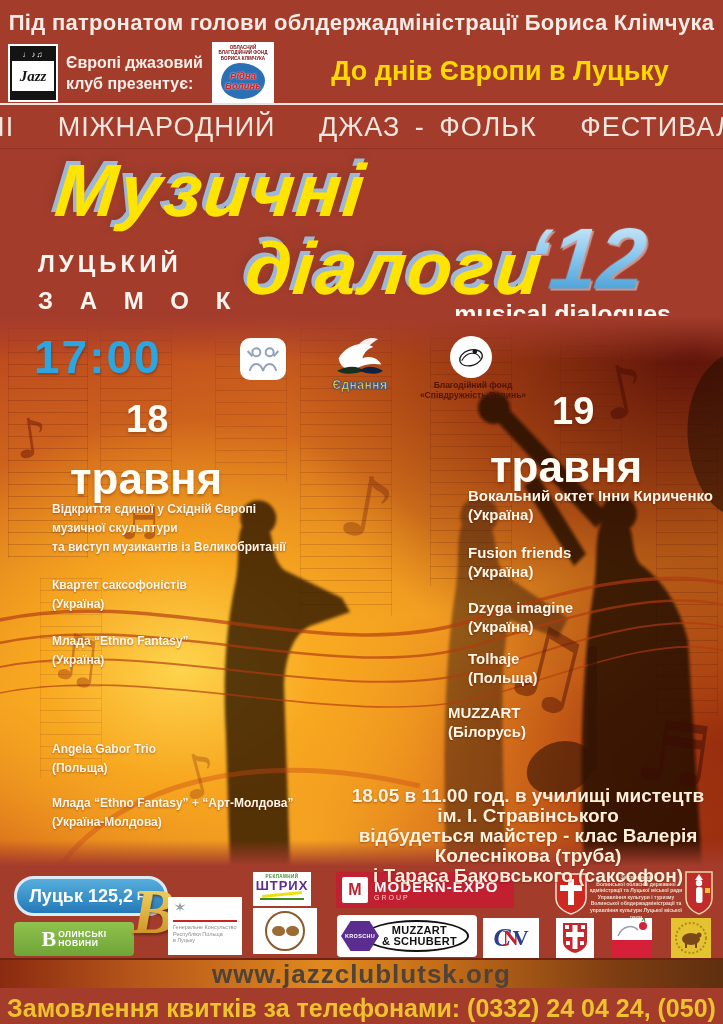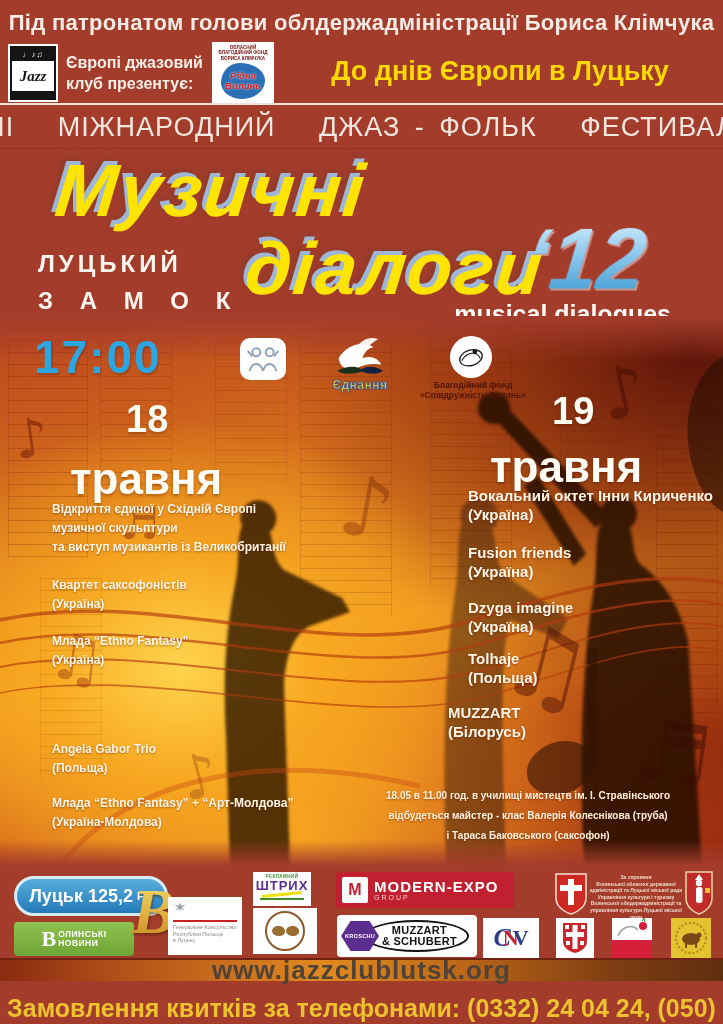--- a/index.html
+++ b/index.html
@@ -56,21 +56,21 @@
   .sil{position:absolute;left:0;top:0;z-index:1;}
   .note{position:absolute;z-index:1;font-family:"DejaVu Sans",sans-serif;line-height:1;}
   .note.a::before{content:"♪";} .note.b::before{content:"♫";} .note.c::before{content:"♬";}
   .ph-txt{position:absolute;z-index:3;}
 
   .time{left:34px;top:14px;font-size:46px;font-weight:800;color:#2BA6E0;letter-spacing:2px;text-shadow:1px 2px 2px rgba(60,10,0,.25);}
   .daynum{font-size:38px;font-weight:bold;color:#FFFDF4;text-shadow:0 2px 3px rgba(80,20,0,.35);}
   .month{font-size:44px;font-weight:bold;color:#FFFDF4;text-shadow:0 2px 3px rgba(80,20,0,.35);}
   .ev{white-space:nowrap;font-size:12px;font-weight:bold;color:#FFF6E6;line-height:19px;text-shadow:0 1px 2px rgba(90,20,0,.45);}
   .ev.r{font-size:15px;line-height:19px;}
-  .mclass{left:340px;top:470px;width:376px;text-align:center;font-size:10px;font-weight:bold;color:#FFF2DC;
+  .mclass{left:340px;top:470px;width:376px;text-align:center;font-size:19px;font-weight:bold;color:#FFF2DC;
     line-height:20px;text-shadow:0 1px 2px rgba(90,20,0,.45);}
 
   .fond{left:240px;top:22px;width:46px;height:42px;background:#fff;border-radius:10px;display:flex;align-items:center;justify-content:center;}
   .dove{left:332px;top:20px;width:56px;height:58px;text-align:center;}
   .dove-word{font-size:12px;font-weight:800;color:#FFE23A;letter-spacing:.5px;-webkit-text-stroke:.6px #2B55A8;text-shadow:0 0 2px #17407E;}
   .spiv-circle{left:450px;top:20px;width:42px;height:42px;background:#fff;border-radius:50%;display:flex;align-items:center;justify-content:center;}
   .spiv-cap{left:408px;top:64px;width:130px;text-align:center;font-size:8.5px;font-weight:bold;color:#4F150A;line-height:10px;}
 
   
   .radio{left:14px;top:876px;width:154px;height:40px;border-radius:22px;border:3px solid #D8ECF7;box-sizing:border-box;
@@ -112,21 +112,21 @@
   .cnv .c{font-size:26px;color:#2B3F8C;font-style:italic;}
   .cnv .n{font-size:22px;color:#C02030;margin-left:-8px;}
   .cnv .v{font-size:22px;color:#2B3F8C;margin-left:-6px;}
   .checker{left:556px;top:918px;width:38px;height:40px;display:flex;align-items:center;justify-content:center;}
   .polcard{left:612px;top:918px;width:40px;height:40px;overflow:hidden;}
   .polcard .topw{height:22px;background:#fff;position:relative;}
   .polcard .botr{height:18px;background:#D6203A;}
   .yellowcard{left:671px;top:918px;width:40px;height:40px;background:#E5C22F;display:flex;align-items:center;justify-content:center;}
 
   
-  .wwwband{left:0;top:958px;width:723px;height:23px;border-top:2px solid #6E2410;box-sizing:border-box;
+  .wwwband{left:0;top:958px;width:723px;height:30px;border-top:2px solid #6E2410;box-sizing:border-box;
     background:linear-gradient(90deg,#8A2A10 0%,#B4541A 18%,#E08A1E 45%,#C06B18 62%,#7E3D12 85%,#5F2F10 100%);
     display:flex;align-items:center;justify-content:center;font-size:26px;font-weight:800;color:#4F4238;letter-spacing:1px;}
   .tickets{left:0;top:994px;width:723px;text-align:center;font-size:25px;font-weight:800;color:#EDC22E;}
 </style>
 </head>
 <body>
 
 <div class="poster">
 
   <div class="abs patron">Під патронатом голови облдержадміністрації Бориса Клімчука</div>

